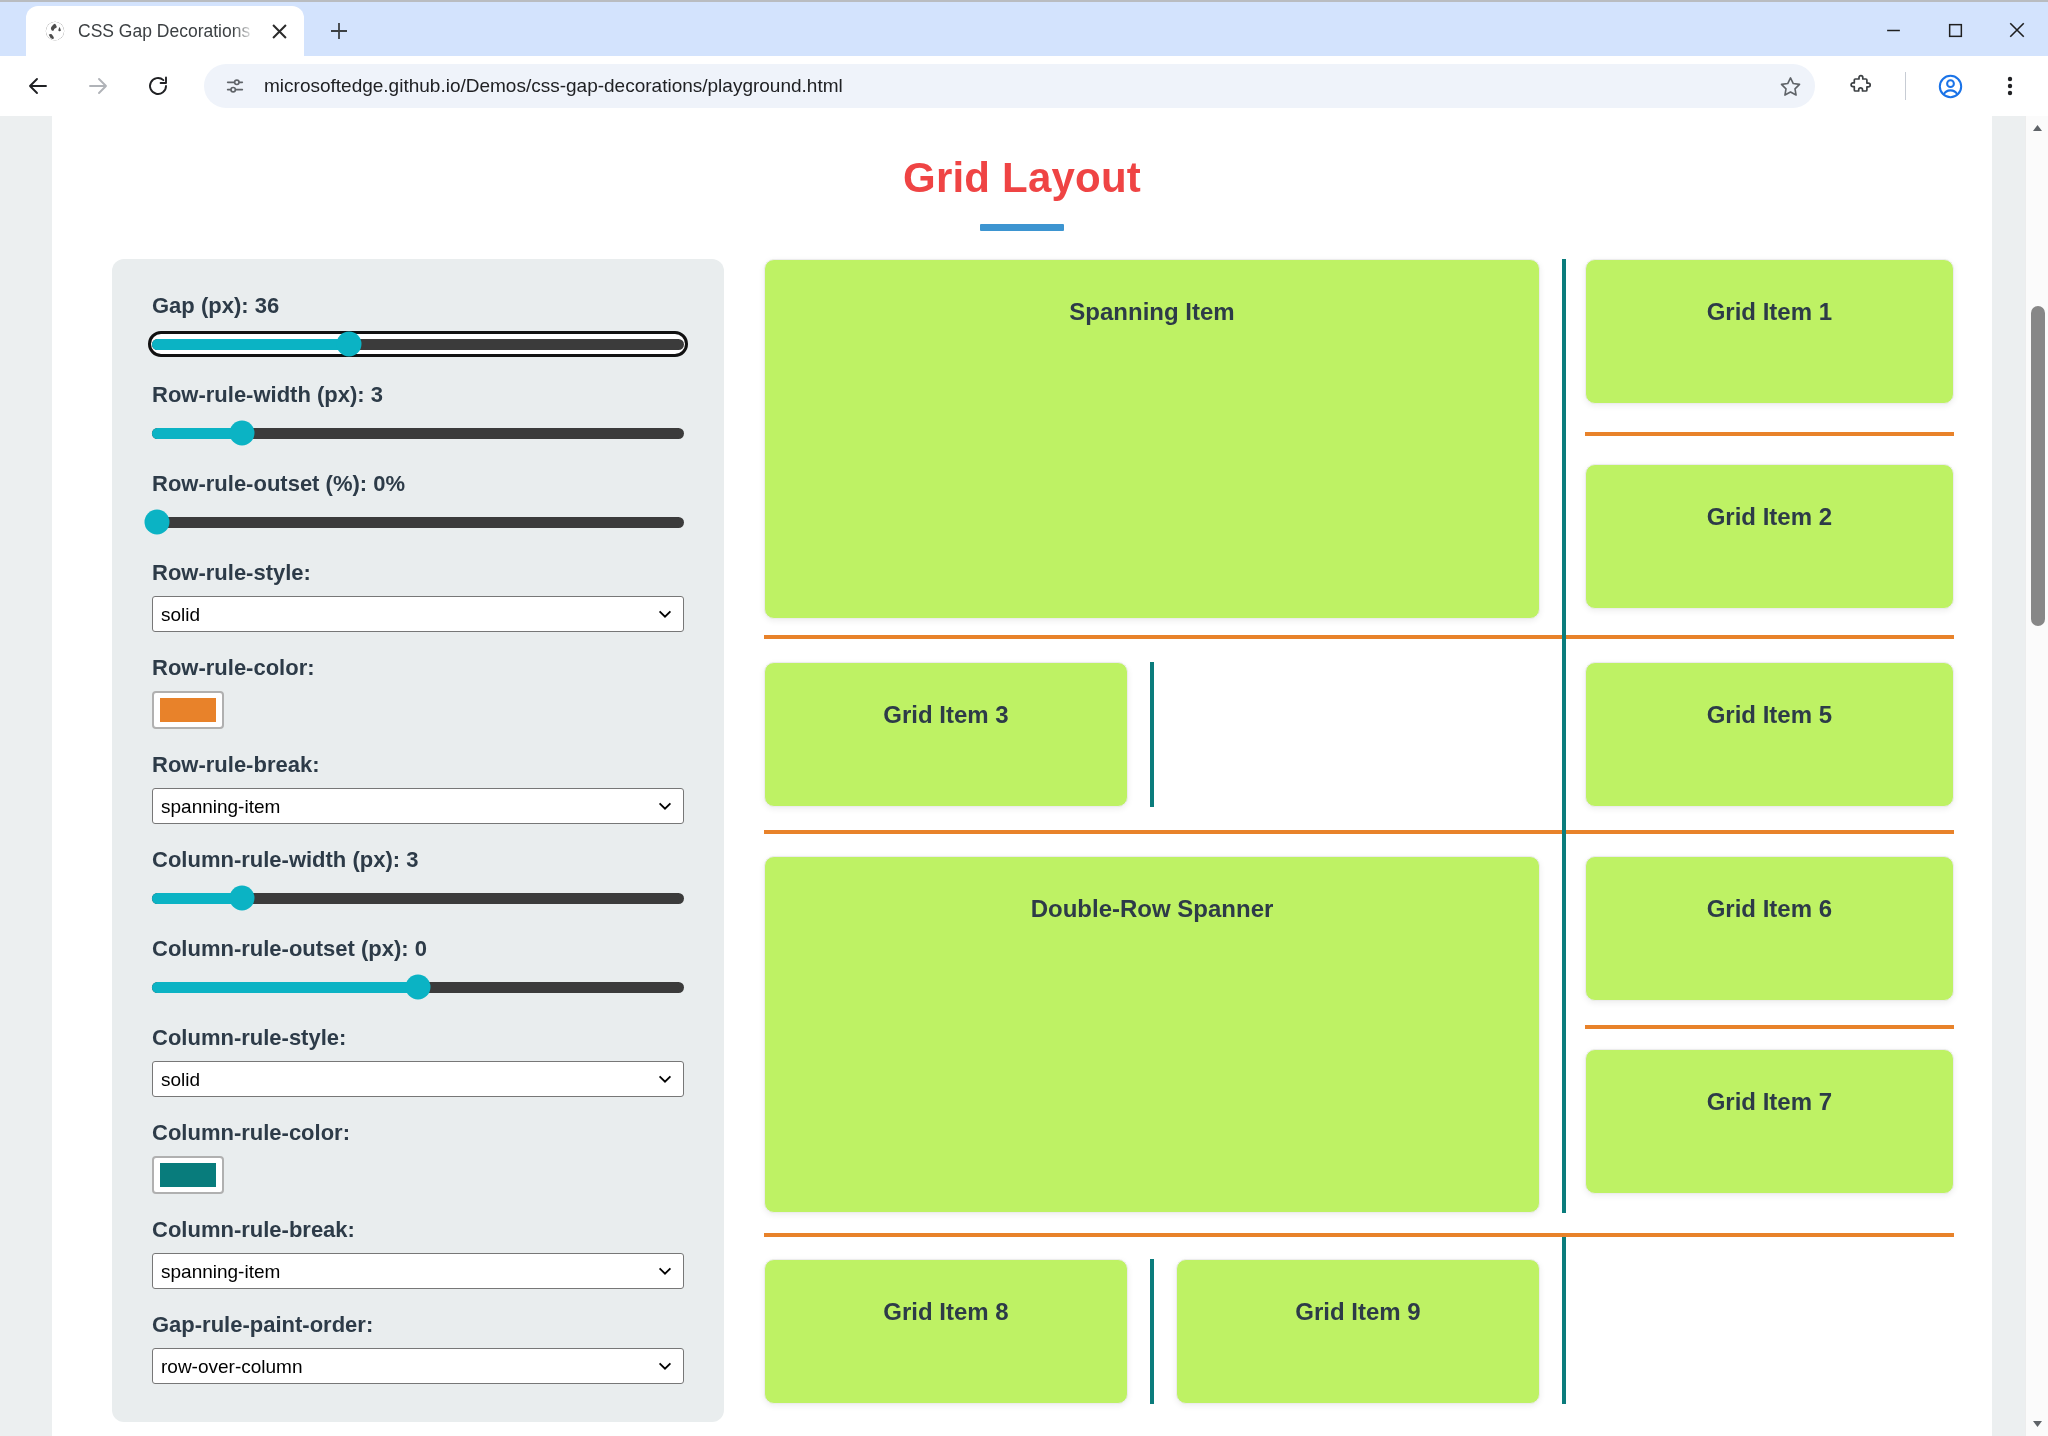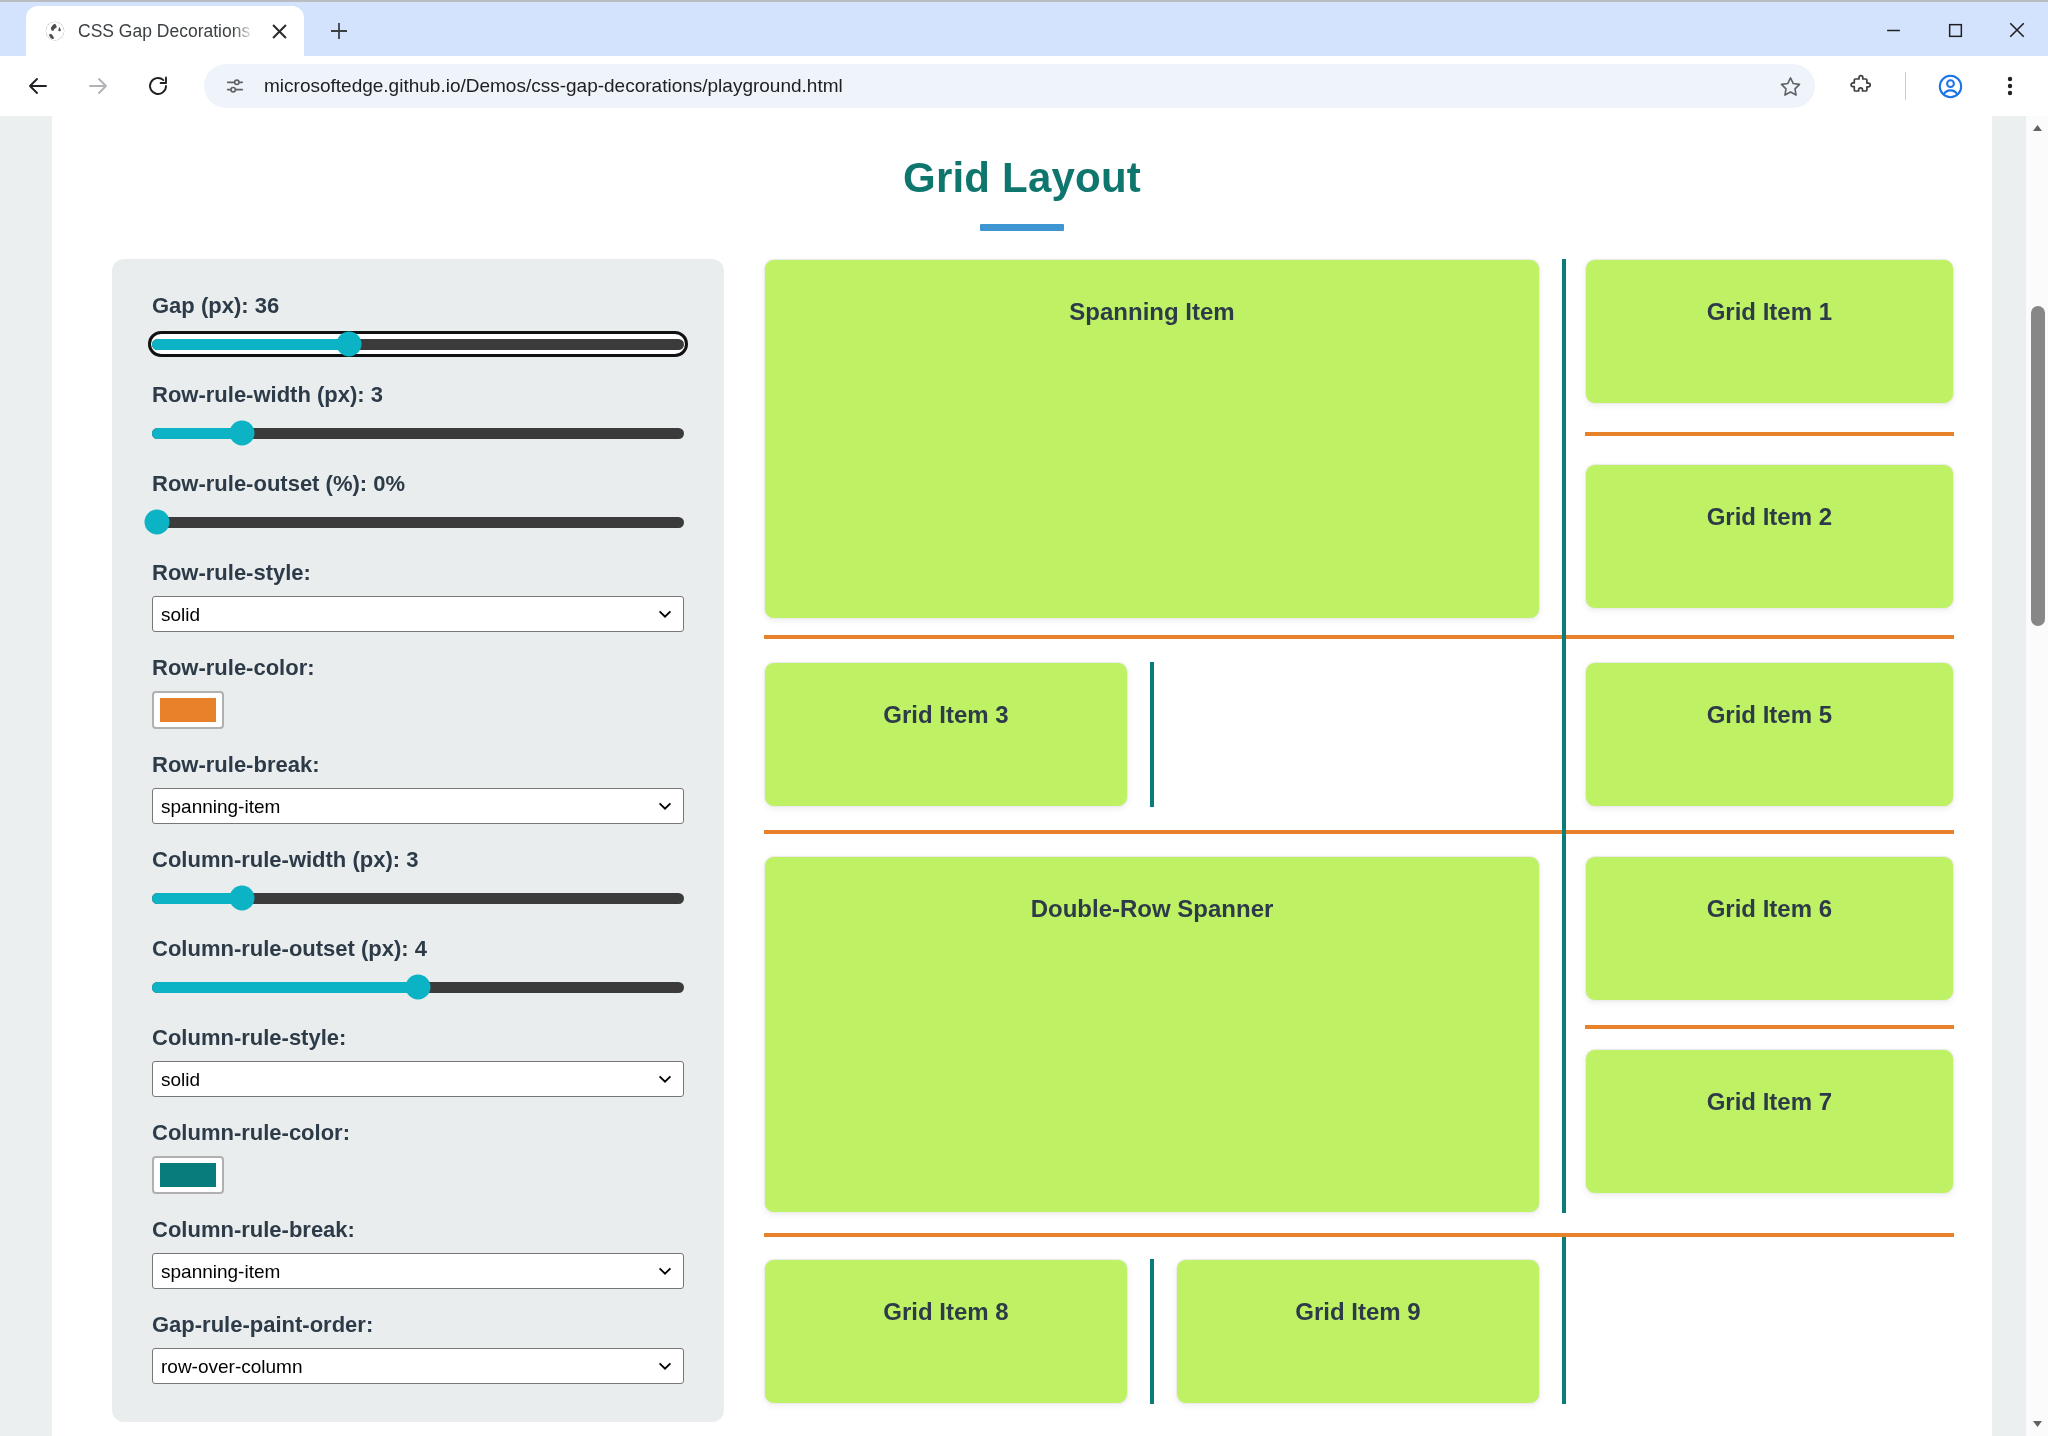--- a/index.html
+++ b/index.html
@@ -56,21 +56,21 @@
   .viewport {
     position: absolute; left: 0; top: 116px; width: 2048px; height: 1320px;
     background: #eceff0; display: flex; overflow: hidden;
   }
   .page {
     margin-left: 52px; width: 1940px; background: #ffffff; position: relative;
     height: 1320px; padding-top: 10px;
   }
 
   .page-title {
-    text-align: center; color: #0f766e; font-size: 42px; font-weight: bold;
+    text-align: center; color: #ef4444; font-size: 42px; font-weight: bold;
     margin-top: 28px; letter-spacing: .2px;
   }
   .title-underline { width: 84px; height: 7px; background: #3d95d1; margin: 22px auto 0; border-radius: 1px; }
 
   .layout { display: flex; padding: 0 38px 0 60px; margin-top: 28px; gap: 40px; }
 
   
   .controls {
     width: 612px; flex: 0 0 612px; background: #e9edee; border-radius: 12px;
     padding: 34px 40px 34px 40px;
@@ -288,21 +288,21 @@
             <div class="ctrl">
               <span class="ctrl-label">Column-rule-width (px): 3</span>
               <div class="slider">
                 <div class="track">
                   <div class="track-fill" style="width:17%"></div>
                   <div class="thumb" style="left:17%"></div>
                 </div>
               </div>
             </div>
             <div class="ctrl">
-              <span class="ctrl-label">Column-rule-outset (px): 4</span>
+              <span class="ctrl-label">Column-rule-outset (px): 0</span>
               <div class="slider">
                 <div class="track">
                   <div class="track-fill" style="width:50%"></div>
                   <div class="thumb" style="left:50%"></div>
                 </div>
               </div>
             </div>
             <div class="ctrl">
               <span class="ctrl-label">Column-rule-style:</span>
               <div class="select-wrap"><select><option>solid</option></select><svg class="chev" viewBox="0 0 20 20" fill="none" stroke="#000" stroke-width="2">

